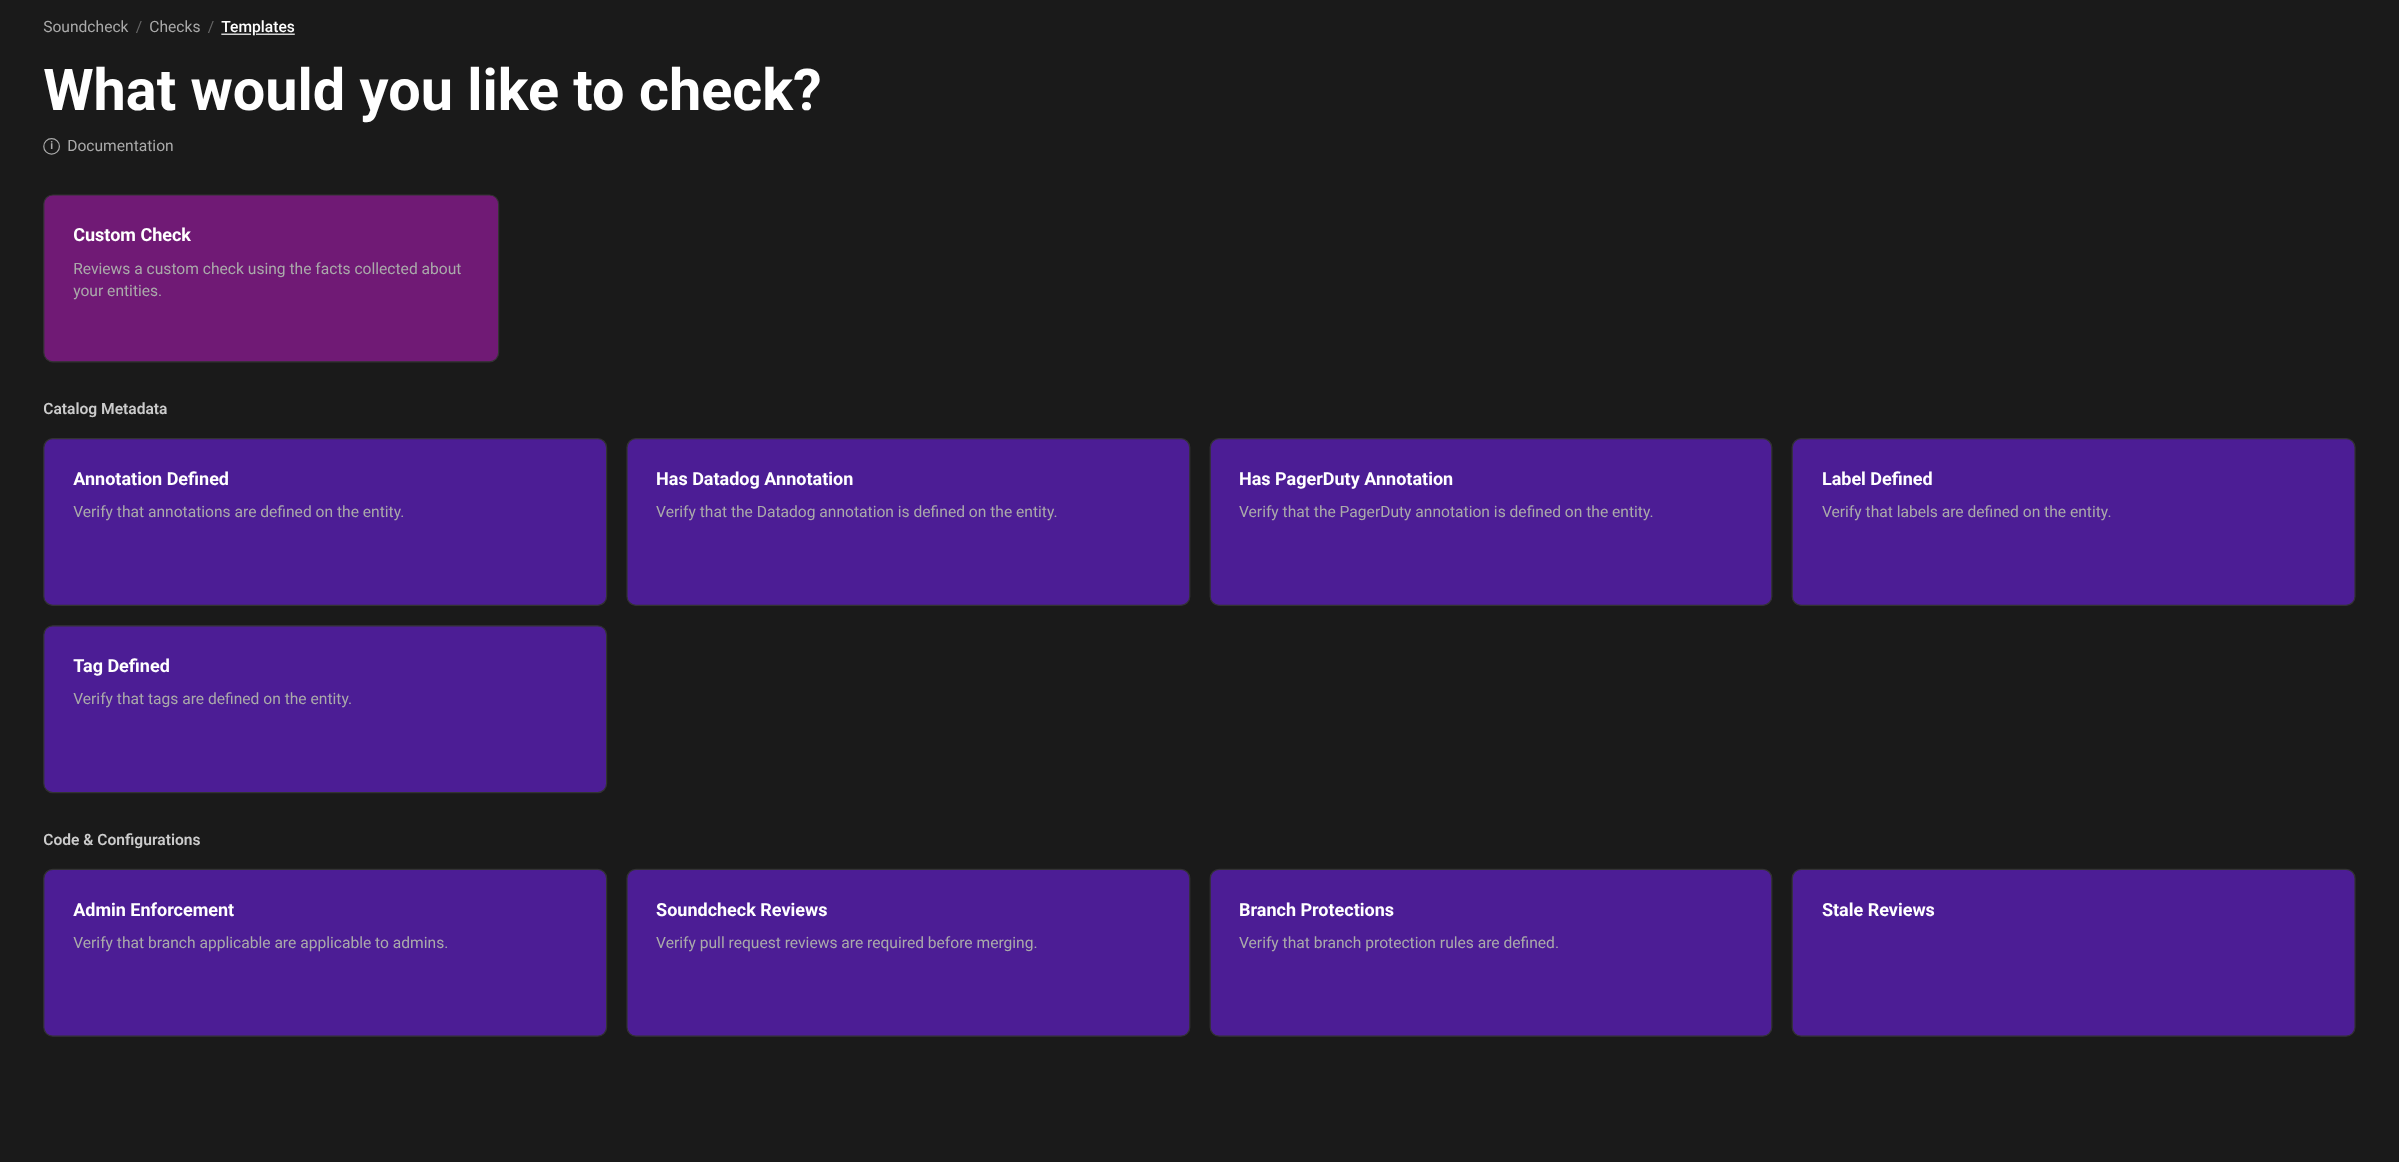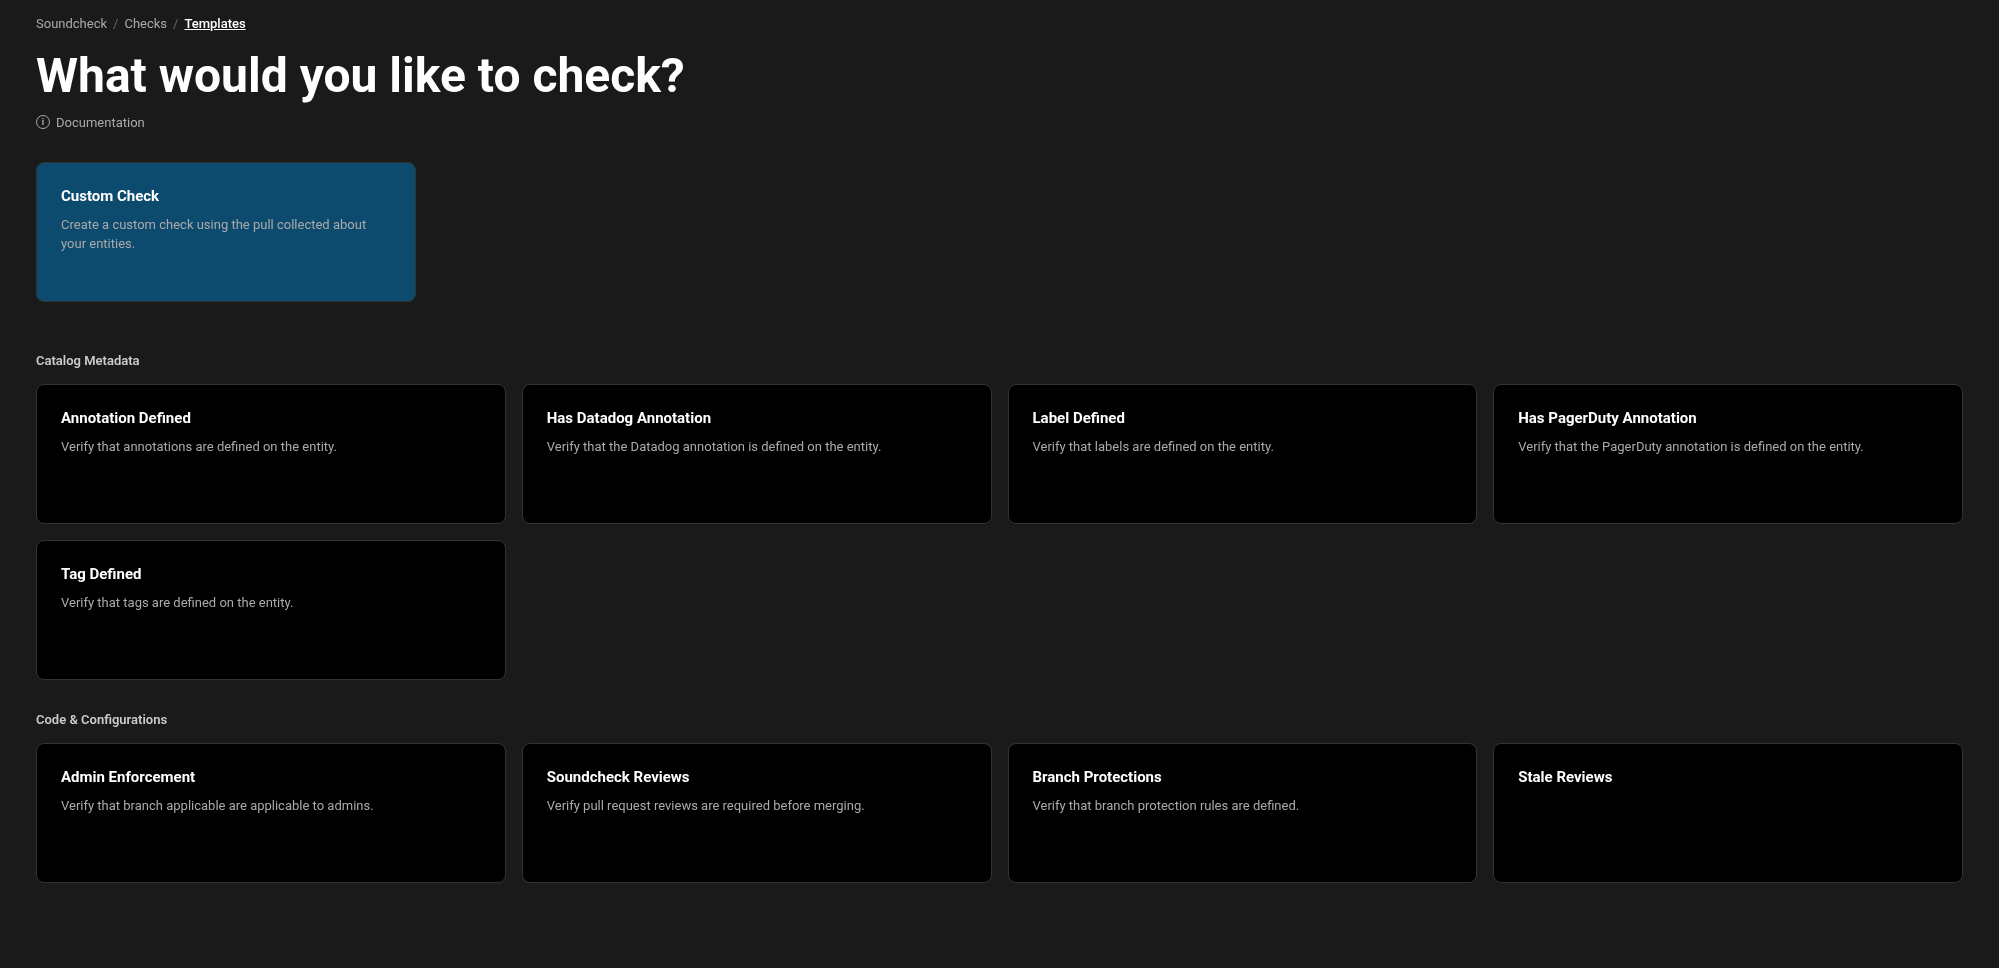--- a/index.html
+++ b/index.html
@@ -88,21 +88,21 @@
     }
 
     .cards-grid-single {
       display: grid;
       grid-template-columns: repeat(4, 1fr);
       gap: 16px;
       margin-bottom: 32px;
     }
 
     .card {
-      background-color: #000000;
+      background-color: #4c1d95;
       border: 1px solid #333333;
       border-radius: 8px;
       padding: 24px;
       cursor: pointer;
       transition: border-color 0.15s ease;
       min-height: 140px;
     }
 
     .card-title {
       font-size: 15px;
@@ -111,29 +111,29 @@
       margin-bottom: 10px;
     }
 
     .card-description {
       font-size: 13px;
       color: #aaaaaa;
       line-height: 1.5;
     }
 
     .custom-check-card {
-      background-color: #0c4a6e;
+      background-color: #701a75;
       border: 1px solid #333333;
       border-radius: 8px;
       padding: 24px;
       cursor: pointer;
       transition: border-color 0.15s ease;
       min-height: 140px;
       max-width: 380px;
-      margin-bottom: 51px;
+      margin-bottom: 32px;
     }
 
     .section-block {
       margin-bottom: 32px;
     }
   </style>
 </head>
 <body>
 
 <div class="breadcrumb">
@@ -146,41 +146,41 @@
 
 <h1 class="page-title">What would you like to check?</h1>
 
 <div class="documentation-link">
   <span class="doc-icon">i</span>
   <span>Documentation</span>
 </div>
 
 <div class="custom-check-card">
   <div class="card-title">Custom Check</div>
-  <div class="card-description">Create a custom check using the pull collected about your entities.</div>
+  <div class="card-description">Reviews a custom check using the facts collected about your entities.</div>
 </div>
 
 <div class="section-block">
   <div class="section-label">Catalog Metadata</div>
   <div class="cards-grid">
     <div class="card">
       <div class="card-title">Annotation Defined</div>
       <div class="card-description">Verify that annotations are defined on the entity.</div>
     </div>
     <div class="card">
       <div class="card-title">Has Datadog Annotation</div>
       <div class="card-description">Verify that the Datadog annotation is defined on the entity.</div>
     </div>
     <div class="card">
+      <div class="card-title">Has PagerDuty Annotation</div>
+      <div class="card-description">Verify that the PagerDuty annotation is defined on the entity.</div>
+    </div>
+    <div class="card">
       <div class="card-title">Label Defined</div>
       <div class="card-description">Verify that labels are defined on the entity.</div>
-    </div>
-    <div class="card">
-      <div class="card-title">Has PagerDuty Annotation</div>
-      <div class="card-description">Verify that the PagerDuty annotation is defined on the entity.</div>
     </div>
   </div>
 
   <div class="cards-grid-single">
     <div class="card">
       <div class="card-title">Tag Defined</div>
       <div class="card-description">Verify that tags are defined on the entity.</div>
     </div>
   </div>
 </div>

